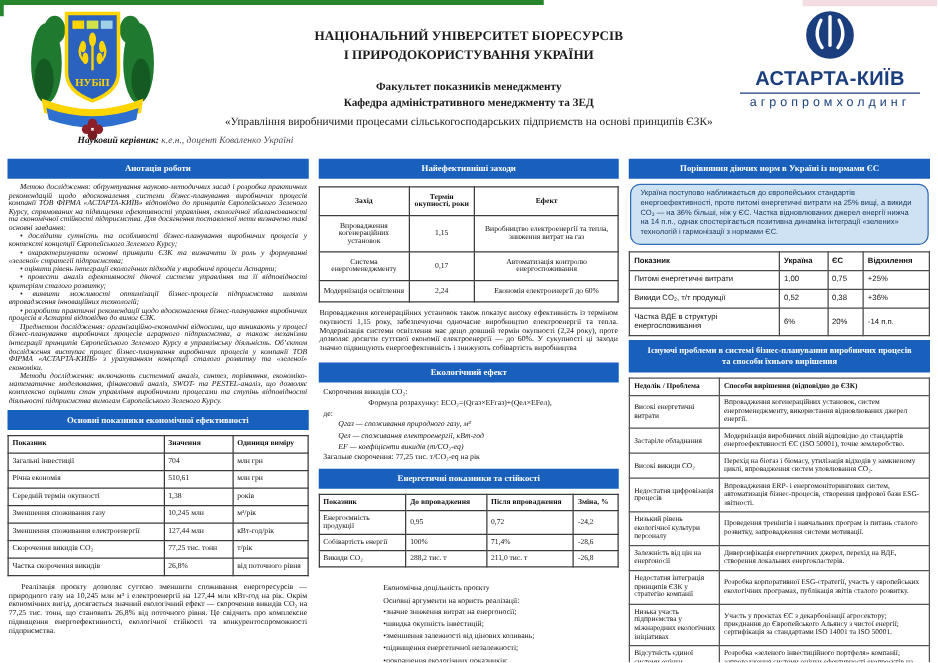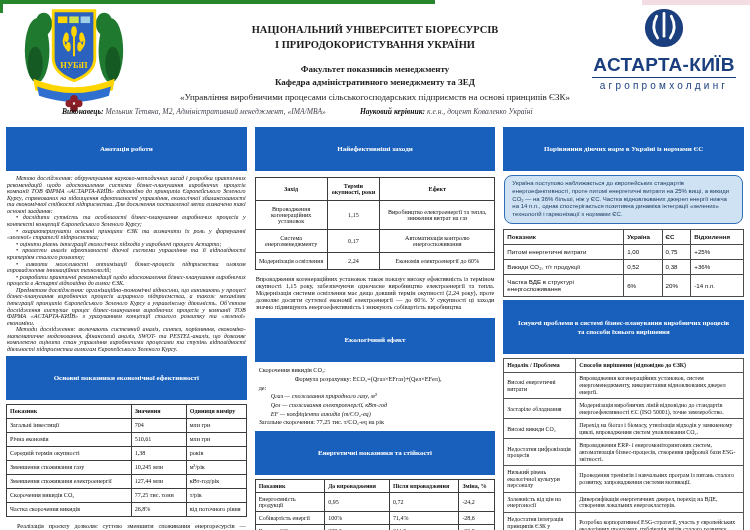--- a/index.html
+++ b/index.html
@@ -10,33 +10,33 @@
   .top-pink{position:absolute;top:0;right:0;width:108px;height:5px;background:#f3dde2;}
 
   header{position:relative;height:124px;}
   .emblem{position:absolute;left:22px;top:4px;width:104px;height:110px;}
   .uni-block{padding-top:23px;text-align:center;margin:0 160px;}
   .uni-line{font-size:10.5px;font-weight:bold;line-height:1.4;color:#1c1c1c;}
   .fac-block{margin-top:11px;}
   .fac{font-size:9px;font-weight:bold;line-height:1.45;color:#1c1c1c;}
   .astarta{position:absolute;right:10px;top:8px;width:152px;text-align:center;}
   .astarta-name{font-family:"Liberation Sans","DejaVu Sans",sans-serif;font-weight:bold;
-                font-size:19px;color:#1b3f7e;letter-spacing:.3px;margin-top:2px;}
+                font-size:16px;color:#1b3f7e;letter-spacing:.3px;margin-top:2px;}
   .astarta-sub{font-family:"Liberation Sans","DejaVu Sans",sans-serif;font-size:10px;
                letter-spacing:3.2px;color:#1b3f7e;border-top:1.5px solid #1b3f7e;
                margin:1px 4px 0;padding-top:1.5px;}
   .poster-title{position:absolute;left:0;right:0;top:92px;text-align:center;font-size:9px;color:#222;}
   .authors{position:absolute;left:62px;top:107px;font-size:7.6px;display:flex;gap:34px;white-space:nowrap;}
   .lbl{font-weight:bold;font-style:italic;color:#101010;}
   .val{font-style:italic;color:#474752;}
 
   .cols{position:absolute;top:124px;left:6px;right:6px;bottom:2px;display:flex;gap:8px;}
   .col{flex:1;min-width:0;}
   .bar{background:#1960bd;color:#fff;font-weight:bold;text-align:center;font-size:7px;
-       padding:18px 2px;margin:3px 0 4px;}
+       padding:4px 2px;margin:3px 0 4px;}
   .bar2{line-height:1.35;font-size:6.8px;}
 
   .ann p{margin:0 1px;font-style:italic;font-size:6.1px;line-height:1.08;text-align:justify;}
   .ind{text-indent:9px;}
   .sum{font-size:6.2px;line-height:1.14;text-align:justify;text-indent:10px;margin:5px 1px 0;}
 
   table{width:100%;border-collapse:collapse;margin:2px 0;}
   th,td{border:1px solid #3c3c3c;vertical-align:middle;}
   .ltbl{font-size:6.1px;}
   .ltbl th,.ltbl td{padding:3.5px 3px;text-align:left;}
@@ -138,24 +138,20 @@
           <path d="M22 6 L22 31"></path>
         </g>
       </svg>
       <div class="astarta-name">АСТАРТА-КИЇВ</div>
       <div class="astarta-sub">агропромхолдинг</div>
     </div>
 
     <div class="poster-title">«Управління виробничими процесами сільськогосподарських підприємств на основі принципів ЄЗК»</div>
     <div class="authors">
       <span>
-        <span class="lbl">Виконавець:</span>
-        <span class="val">Мельник Тетяна, М2, Адміністративний менеджмент, «ІМА/МВА»</span>
-      </span>
-      <span>
         <span class="lbl">Науковий керівник:</span>
         <span class="val">к.е.н., доцент Коваленко Україні</span>
       </span>
     </div>
   </header>
 
   <main class="cols">
 
     <section class="col">
       <div class="bar">Анотація роботи</div>

